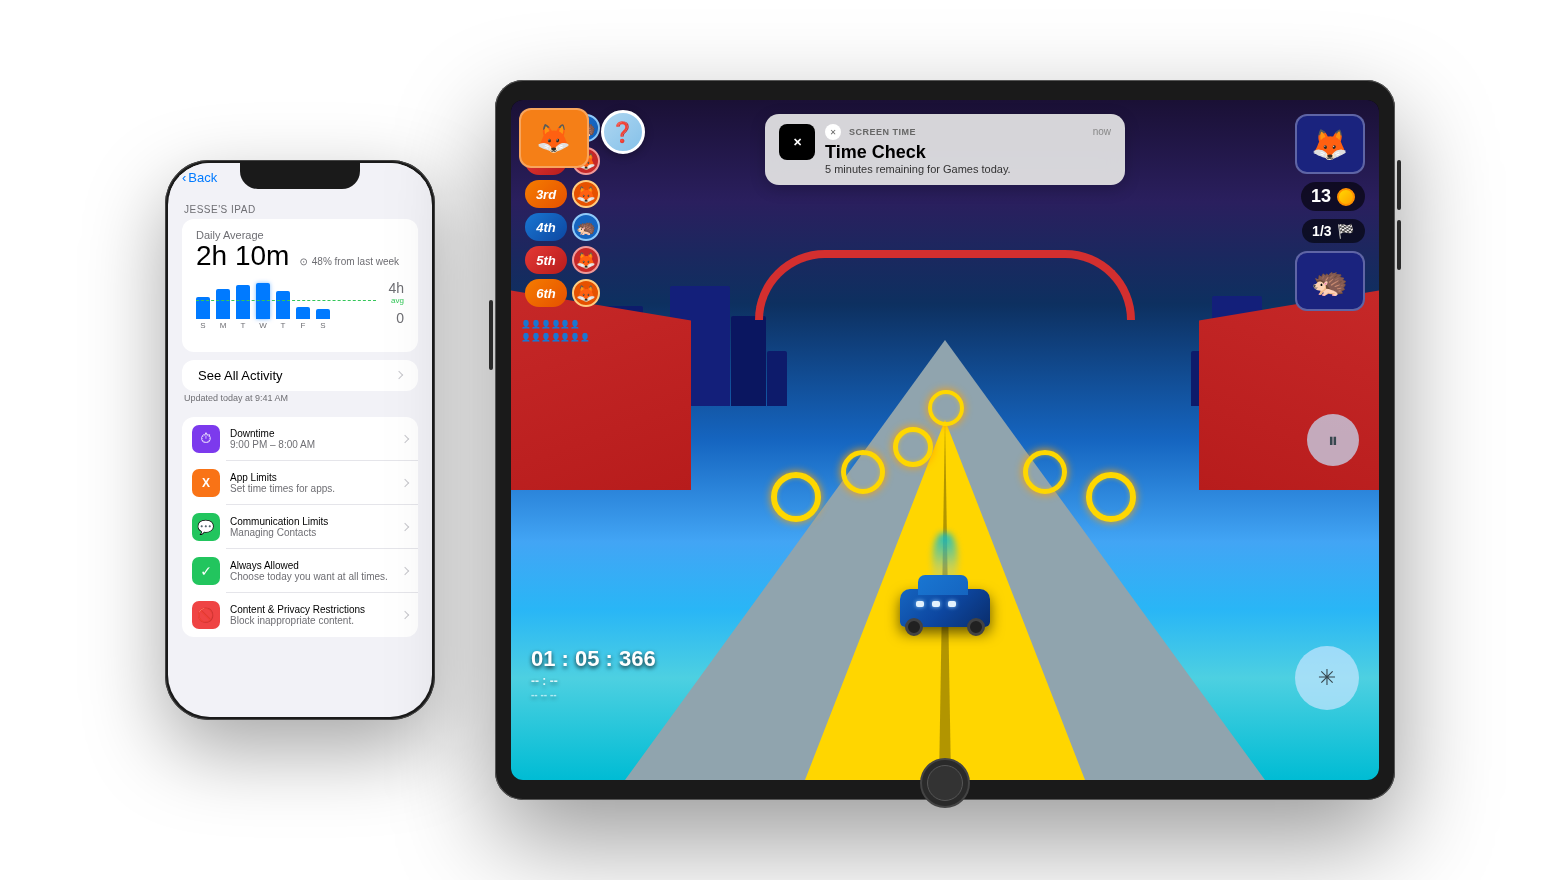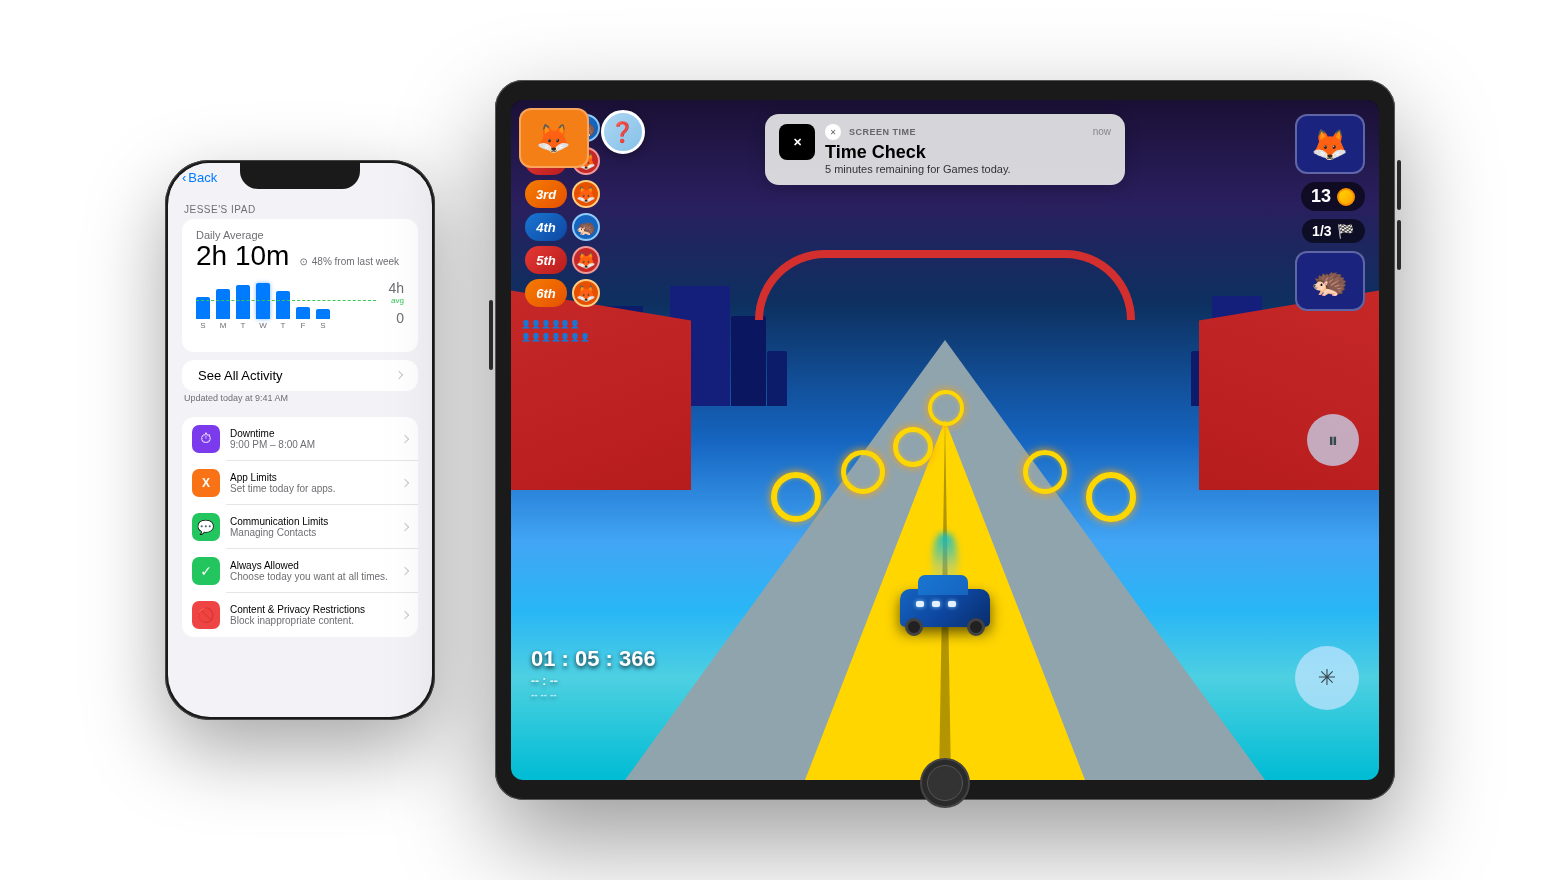--- a/index.html
+++ b/index.html
@@ -648,21 +648,21 @@
               <div class="settings-title">Downtime</div>
               <div class="settings-subtitle">9:00 PM – 8:00 AM</div>
             </div>
             <span class="chevron-right"></span>
           </div>
 
           <div class="settings-item">
             <div class="settings-icon" style="background:#f97316;font-size:12px;font-weight:700;color:#fff;">X</div>
             <div class="settings-text">
               <div class="settings-title">App Limits</div>
-              <div class="settings-subtitle">Set time today for apps.</div>
+              <div class="settings-subtitle">Set time times for apps.</div>
             </div>
             <span class="chevron-right"></span>
           </div>
 
           <div class="settings-item">
             <div class="settings-icon" style="background:#22c55e;font-size:14px;">💬</div>
             <div class="settings-text">
               <div class="settings-title">Communication Limits</div>
               <div class="settings-subtitle">Managing Contacts</div>
             </div>

